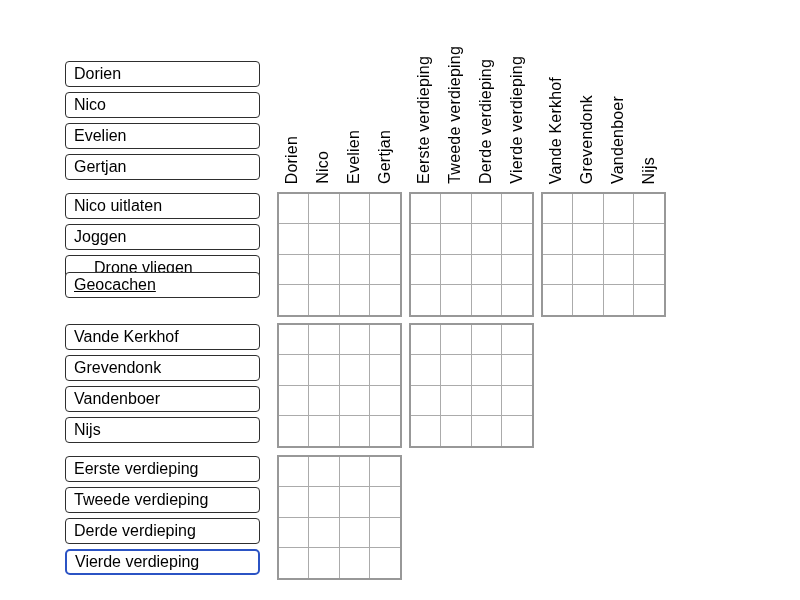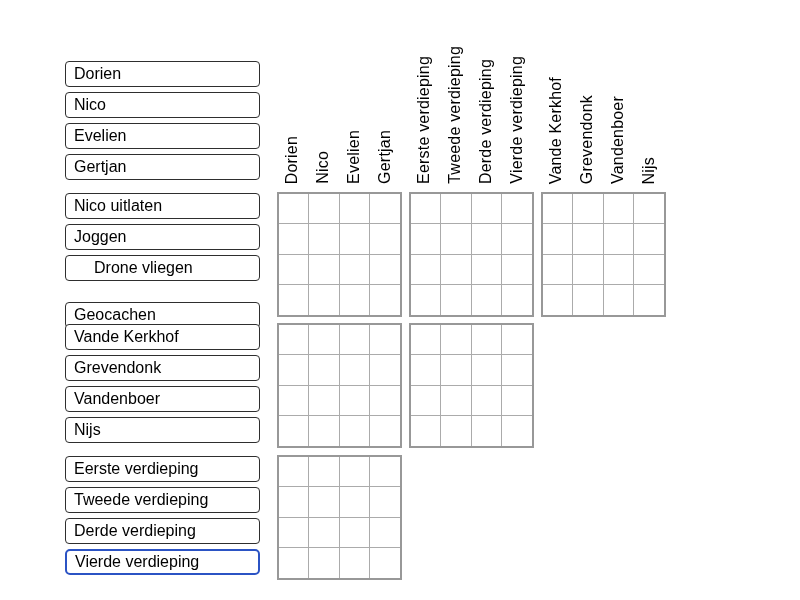--- a/index.html
+++ b/index.html
@@ -133,21 +133,21 @@
       </div>
       <div class="row-label" style="left: 65px; top: 193px;">
         <span>Nico uitlaten</span>
       </div>
       <div class="row-label" style="left: 65px; top: 224px;">
         <span>Joggen</span>
       </div>
       <div class="row-label" style="left: 65px; top: 255px; padding-left: 28px;">
         <span>Drone vliegen</span>
       </div>
-      <div class="row-label" style="left: 65px; top: 302px;">
+      <div class="row-label" style="left: 65px; top: 272px; text-decoration: underline;">
         <span>Geocachen</span>
       </div>
       <div class="row-label" style="left: 65px; top: 324px;">
         <span>Vande Kerkhof</span>
       </div>
       <div class="row-label" style="left: 65px; top: 355px;">
         <span>Grevendonk</span>
       </div>
       <div class="row-label" style="left: 65px; top: 386px;">
         <span>Vandenboer</span>

